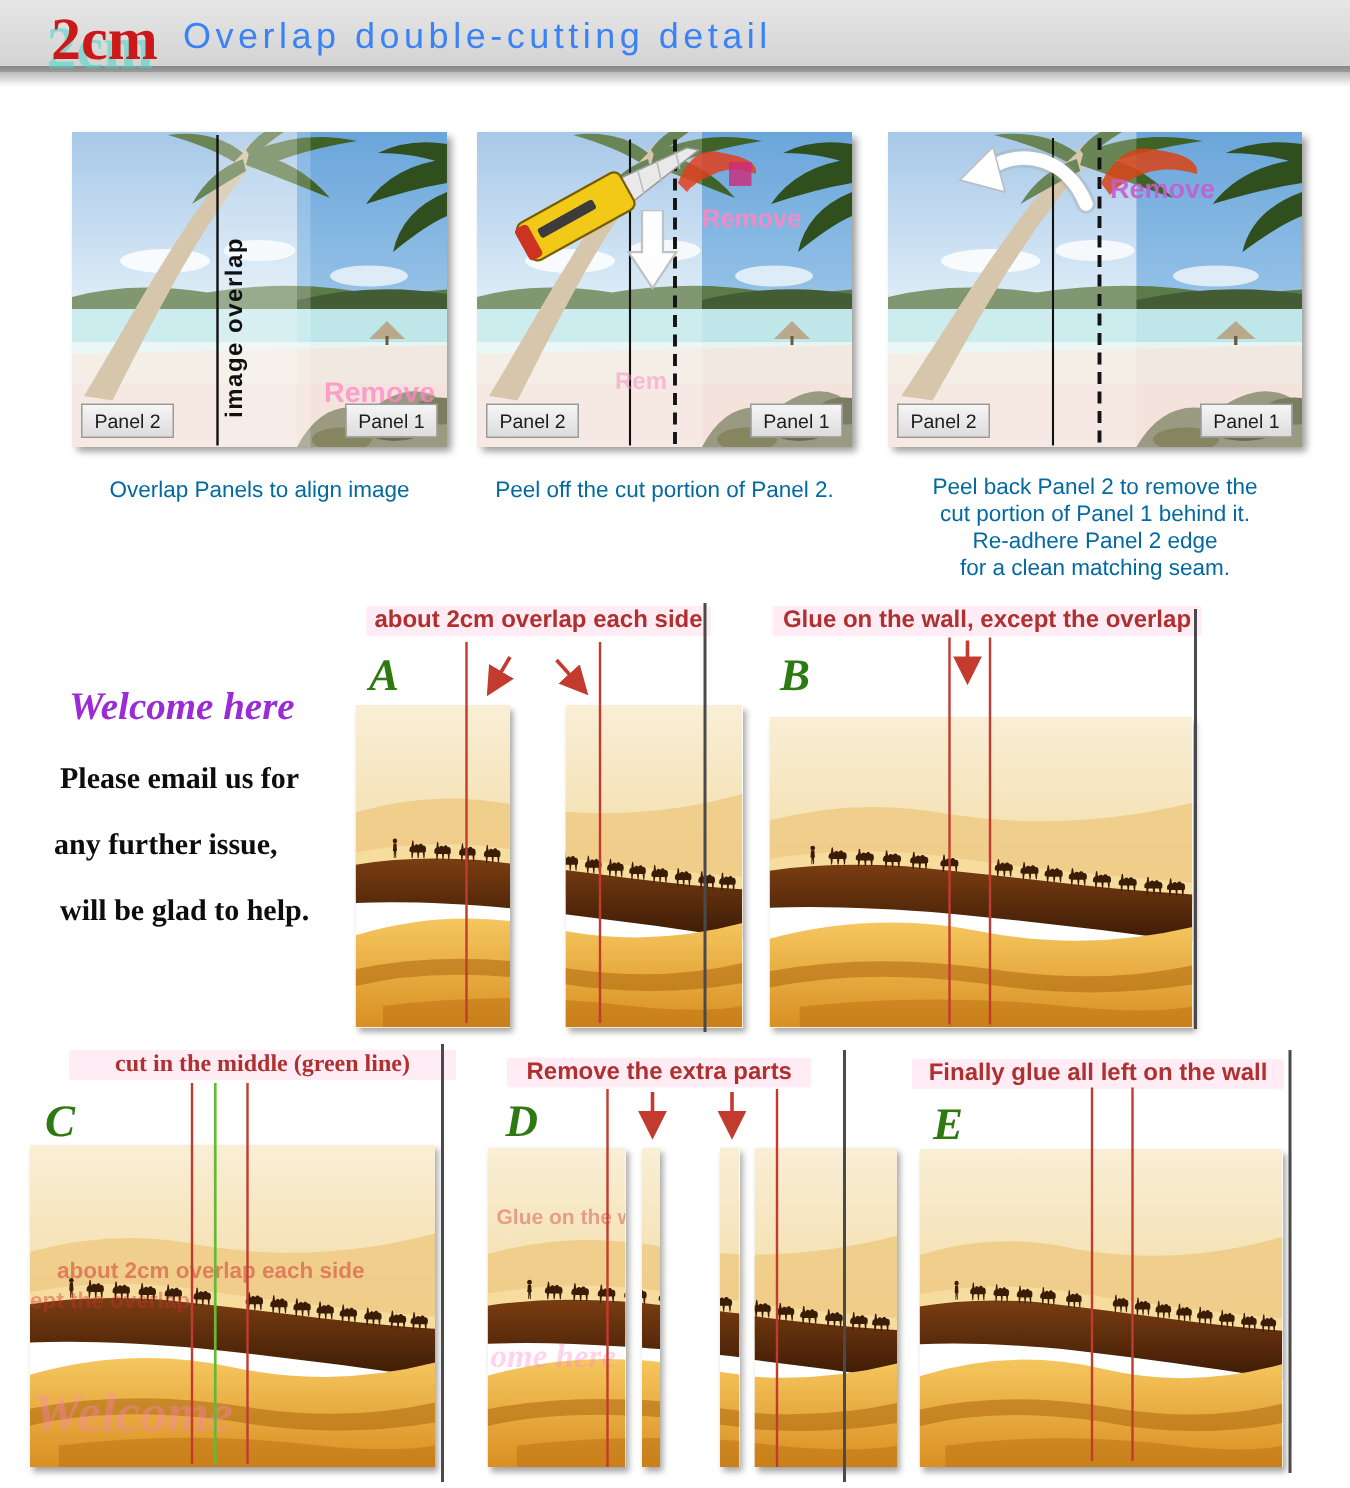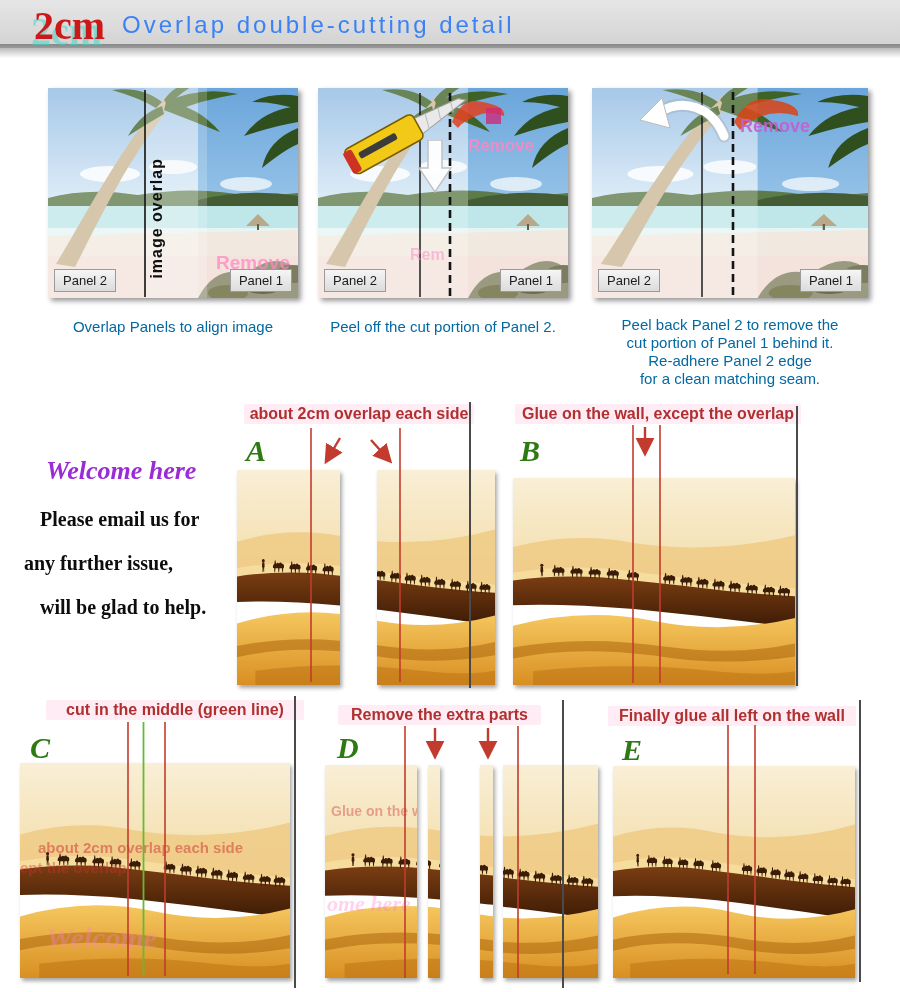--- a/index.html
+++ b/index.html
@@ -199,21 +199,21 @@
   </div>
   <div class="cap" style="left:582px;top:316px;width:296px;">
     <div>Peel back Panel 2 to remove the</div>
     <div>cut portion of Panel 1 behind it.</div>
     <div>Re-adhere Panel 2 edge</div>
     <div>for a clean matching seam.</div>
   </div>
 
   <div class="welcome-title" style="left:46px;top:456px;">Welcome here</div>
   <div class="welcome-line" style="left:40px;top:508px;">Please email us for</div>
-  <div class="welcome-line" style="left:24px;top:552px;text-align:center;">any further issue,</div>
+  <div class="welcome-line" style="left:36px;top:552px;text-align:center;">any further issue,</div>
   <div class="welcome-line" style="left:40px;top:596px;">will be glad to help.</div>
 
   <div class="ann" style="left:244px;top:404px;width:222px;">about 2cm overlap each side</div>
   <div class="fig-label" style="left:246px;top:434px;">A</div>
   <div class="desertbox" style="left:237px;top:470px;width:103px;height:215px;">
     <svg width="103" height="215" viewBox="0 0 112 210" preserveAspectRatio="none">
         <use href="#desert"></use>
       </svg>
   </div>
   <div class="desertbox" style="left:377px;top:470px;width:118px;height:215px;">
@@ -223,29 +223,29 @@
   </div>
 
   <div class="ann" style="left:515px;top:404px;width:278px;">Glue on the wall, except the overlap</div>
   <div class="fig-label" style="left:520px;top:434px;">B</div>
   <div class="desertbox" style="left:513px;top:478px;width:282px;height:207px;">
     <svg width="282" height="207" viewBox="0 0 280 210" preserveAspectRatio="none">
         <use href="#desert"></use>
       </svg>
   </div>
 
-  <div class="ann" style="left:46px;top:700px;width:250px;">cut in the middle (green line)</div>
+  <div class="ann" style="left:46px;top:700px;width:250px;font-family:Liberation Serif, serif;">cut in the middle (green line)</div>
   <div class="fig-label" style="left:30px;top:731px;">C</div>
   <div class="desertbox" style="left:20px;top:763px;width:270px;height:215px;">
     <svg width="270" height="215" viewBox="0 0 280 210" preserveAspectRatio="none">
         <use href="#desert"></use>
       </svg>
     <div class="ghost" style="left:18px;top:76px;font-size:15px;opacity:.5;">about 2cm overlap each side</div>
     <div class="ghost" style="left:0px;top:96px;font-size:15px;opacity:.4;">ept the overlap</div>
-    <div class="ghost-pink" style="left:2px;top:158px;font-size:30px;margin-left:24px;">Welcome</div>
+    <div class="ghost-pink" style="left:2px;top:158px;font-size:36px;">Welcome</div>
   </div>
 
   <div class="ann" style="left:338px;top:705px;width:195px;">Remove the extra parts</div>
   <div class="fig-label" style="left:337px;top:731px;">D</div>
   <div class="desertbox" style="left:325px;top:765px;width:92px;height:213px;">
     <svg width="92" height="213" viewBox="0 0 94 210" preserveAspectRatio="none">
         <use href="#desert"></use>
       </svg>
     <div class="ghost" style="left:6px;top:38px;font-size:14px;opacity:.4;">Glue on the wall</div>
     <div class="ghost-pink" style="left:2px;top:126px;font-size:22px;">ome here</div>

